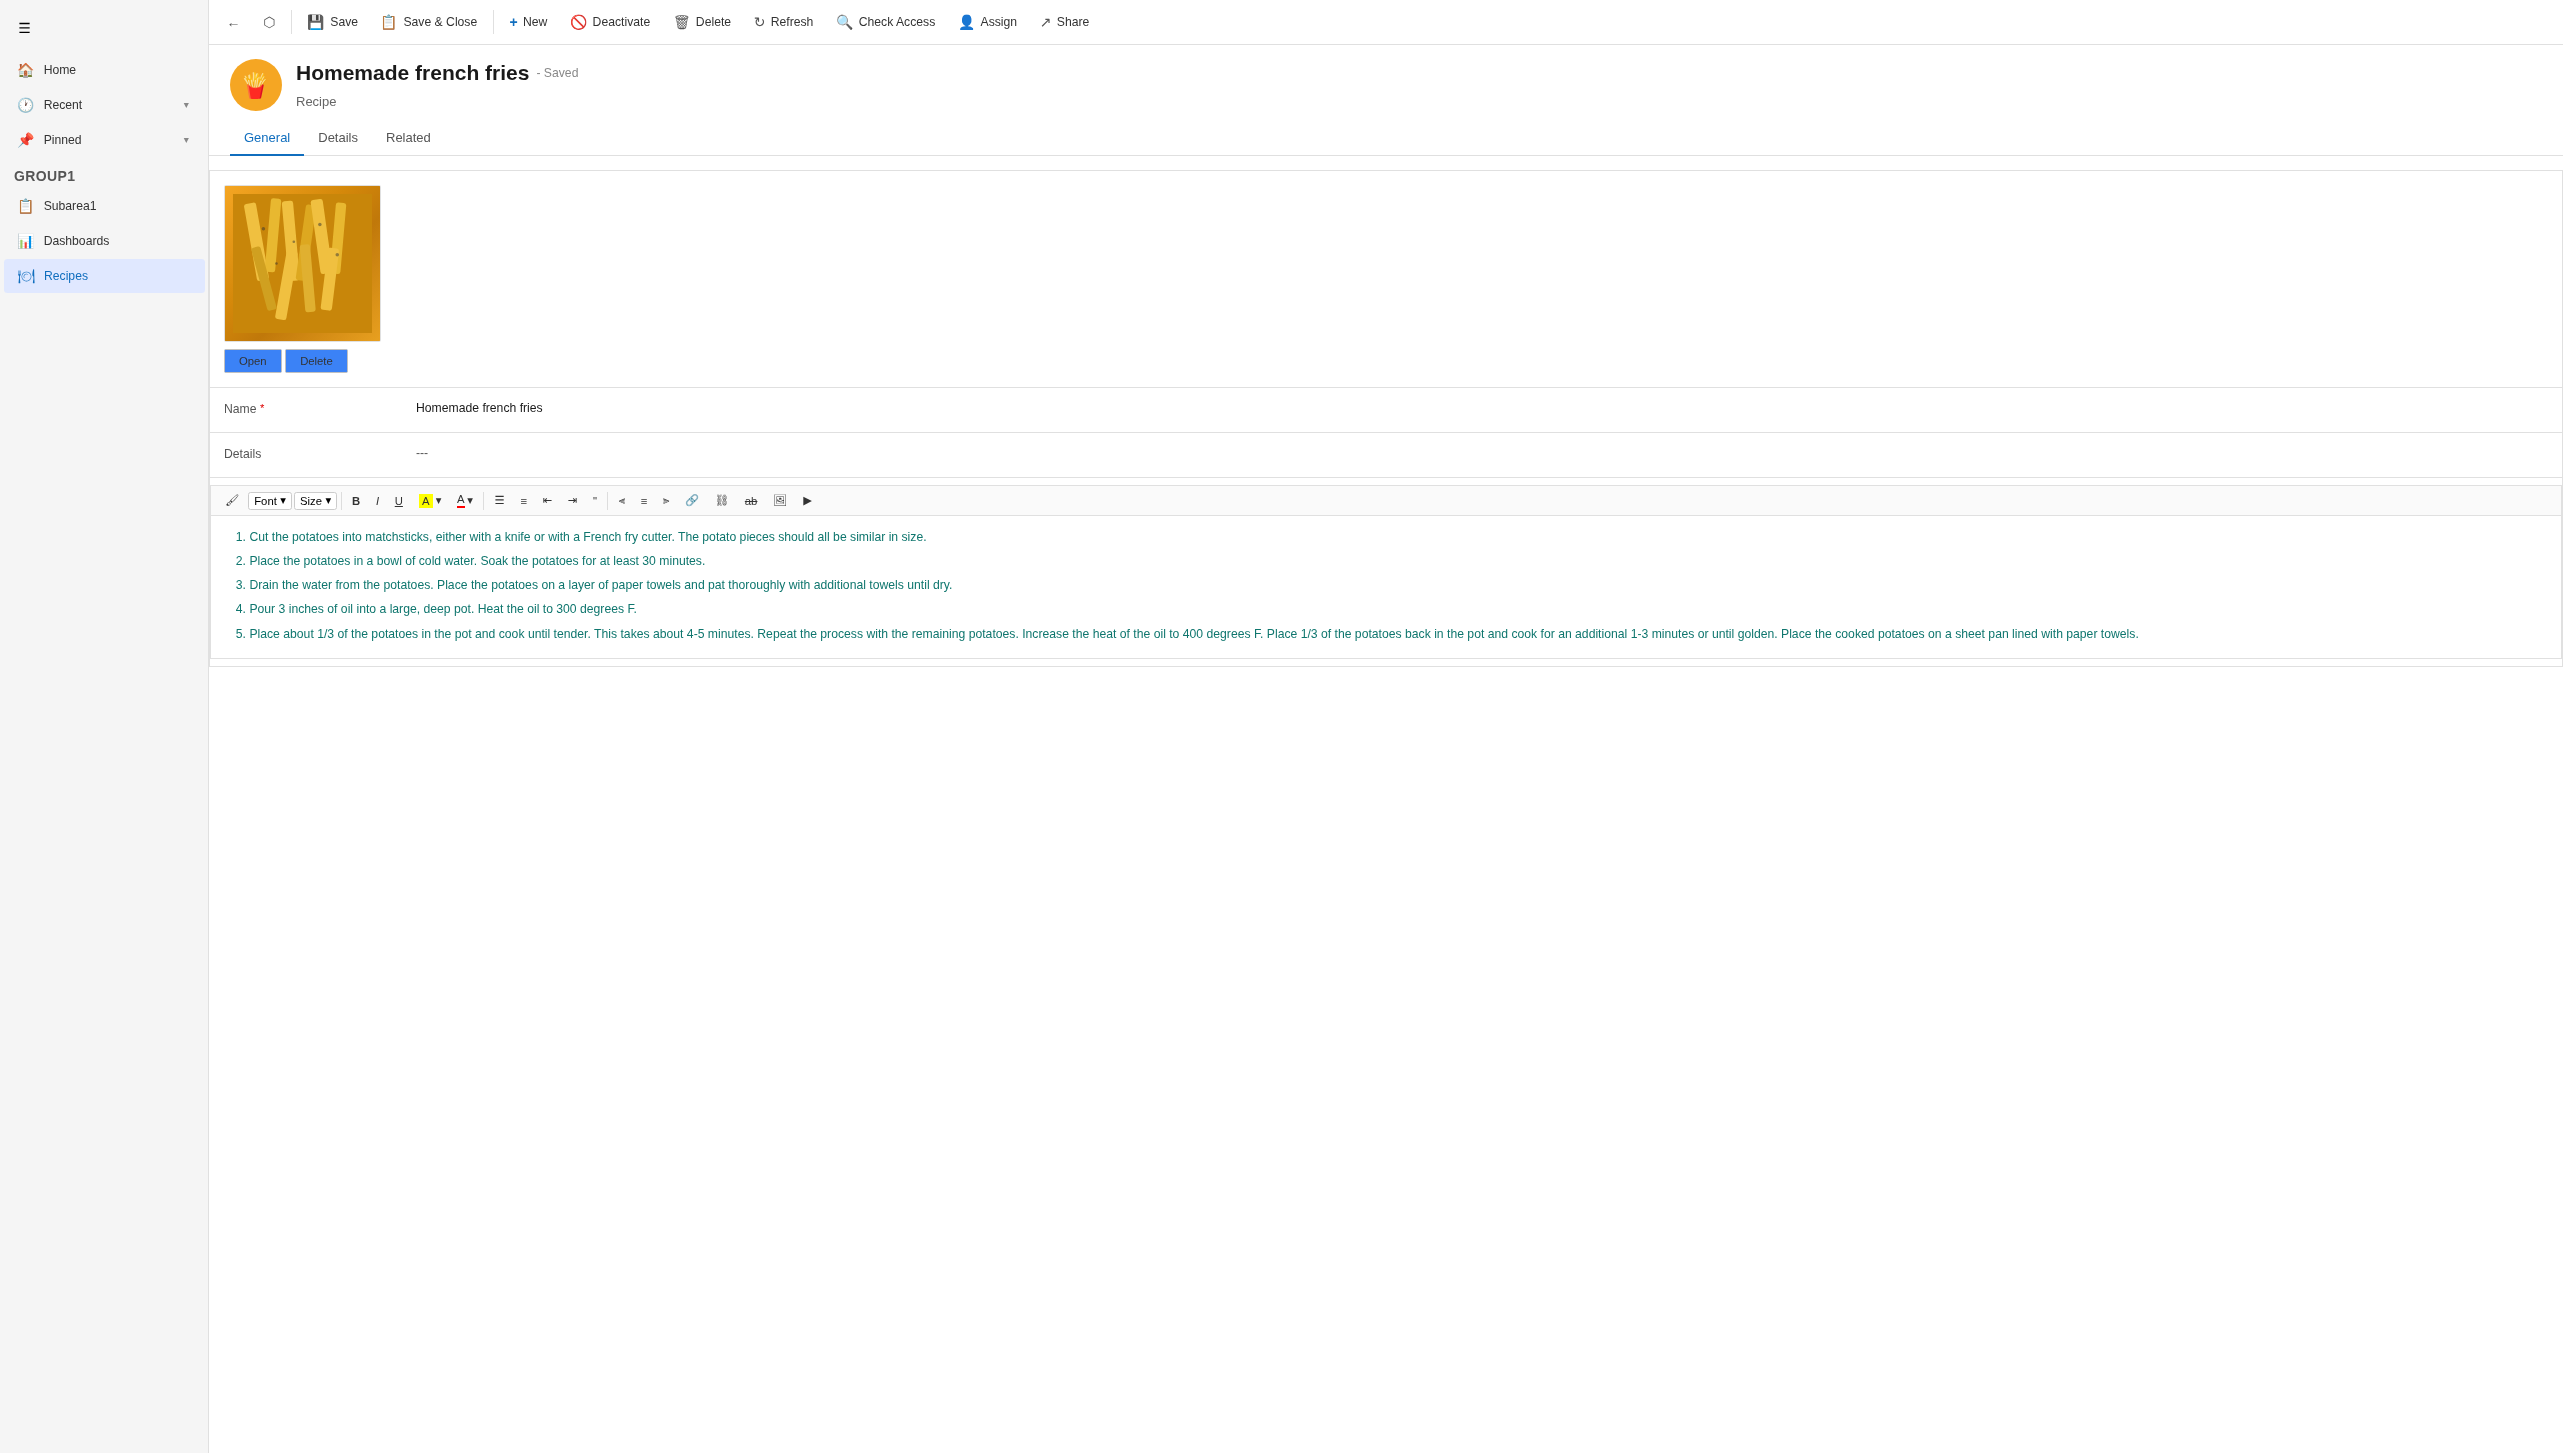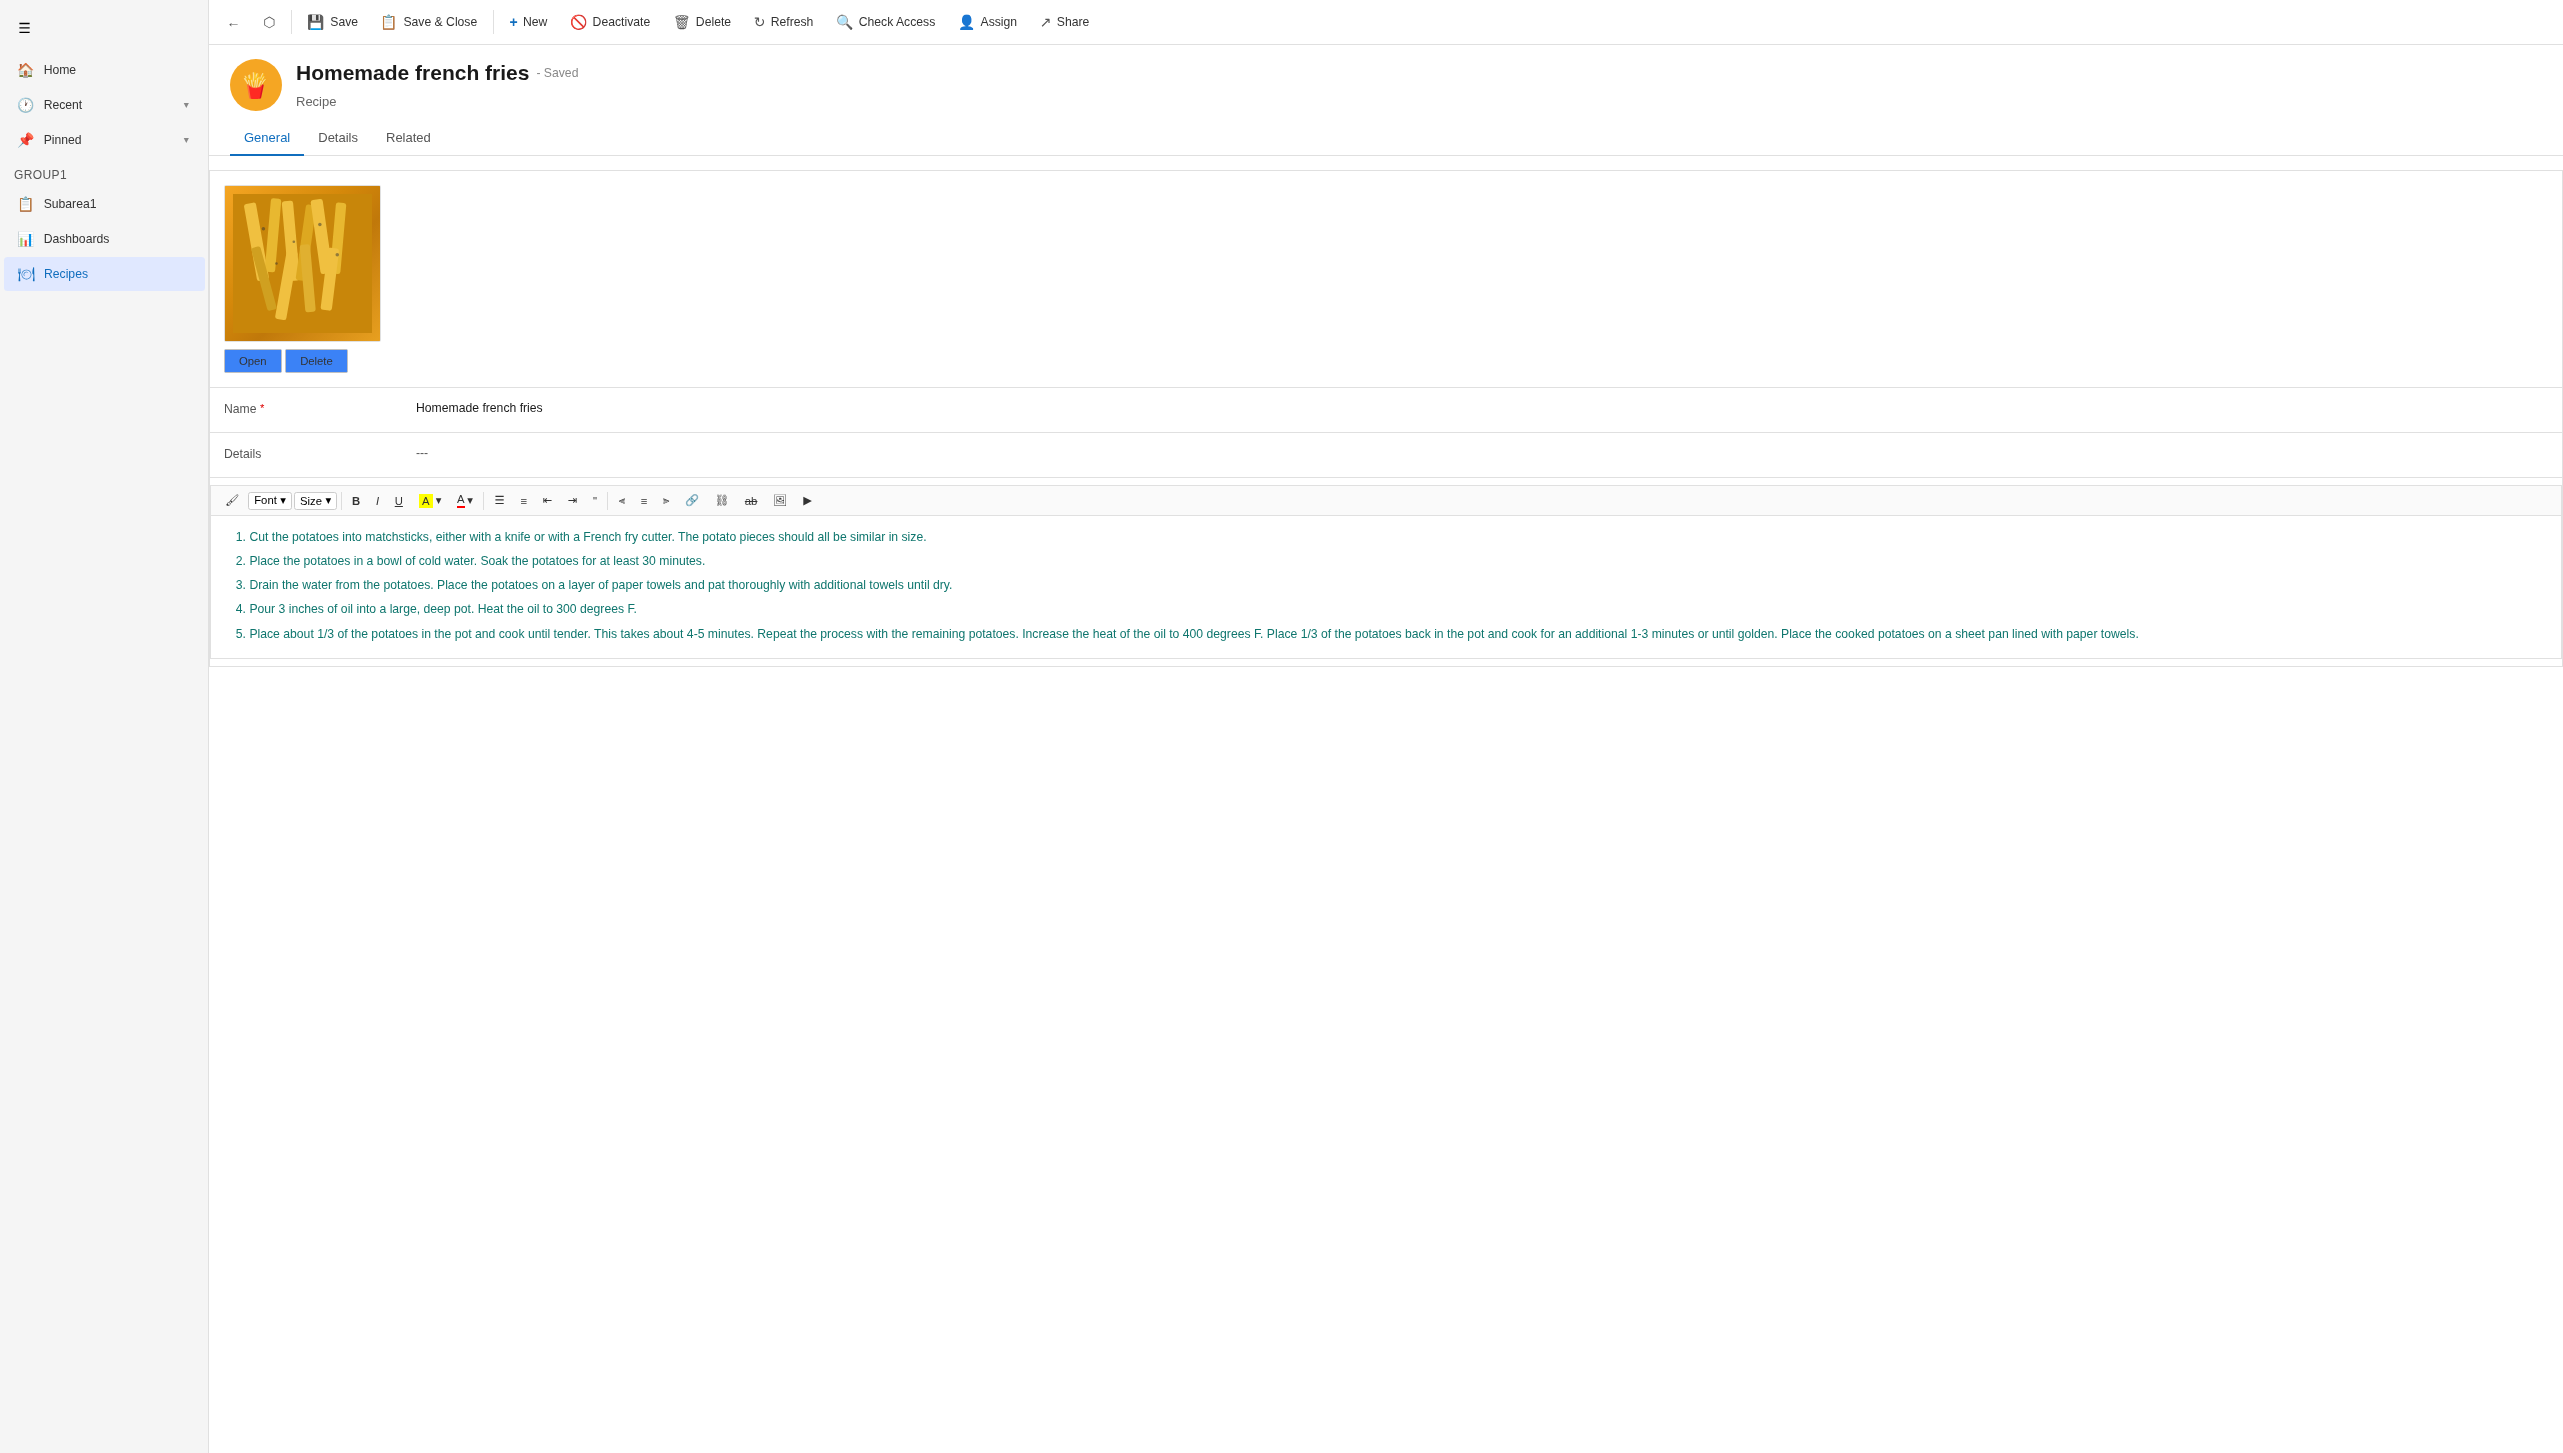--- a/index.html
+++ b/index.html
@@ -29,22 +29,22 @@
       font-size: 12.2px;
       color: #333;
       border-radius: 3.5px;
       margin: 0.9px 3.5px;
     }
     .sidebar-item.active { background: #e0e8ff; color: #106EBE; }
     .sidebar-item .icon { margin-right: 8.7px; font-size: 14px; color: #555; }
     .sidebar-item.active .icon { color: #106EBE; }
     .sidebar-section-header {
       padding: 10.5px 14px 3.5px 14px;
-      font-size: 12px;
-      font-weight: 400;
+      font-size: 14px;
+      font-weight: 700;
       color: #555;
       text-transform: uppercase;
       letter-spacing: 0.4px;
     }
     .sidebar-expand {
       margin-left: auto;
       font-size: 8.7px;
       color: #888;
     }
 
@@ -229,21 +229,21 @@
       border: none;
       background: none;
       cursor: pointer;
       font-size: 11.3px;
       color: #333;
       border-radius: 2.6px;
       display: flex; align-items: center; gap: 2.6px;
     }
     .inst-separator { width: 0.9px; height: 17.4px; background: #ddd; margin: 0 1.7px; }
     .font-dropdown {
-      display: flex; align-items: flex-start;
+      display: flex; align-items: center;
       border: 0.9px solid #ccc;
       border-radius: 2.6px;
       padding: 1.7px 5.2px;
       cursor: pointer;
       font-size: 11.3px;
       background: #fff;
       gap: 3.5px;
     }
     .size-dropdown {
       display: flex; align-items: center;

